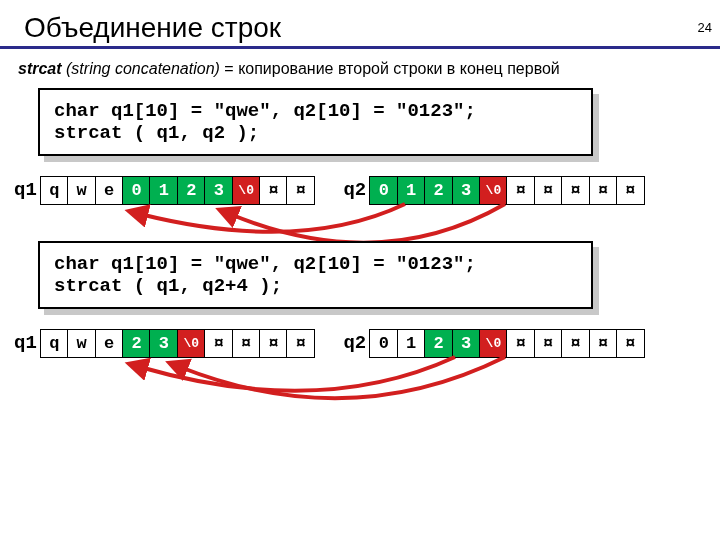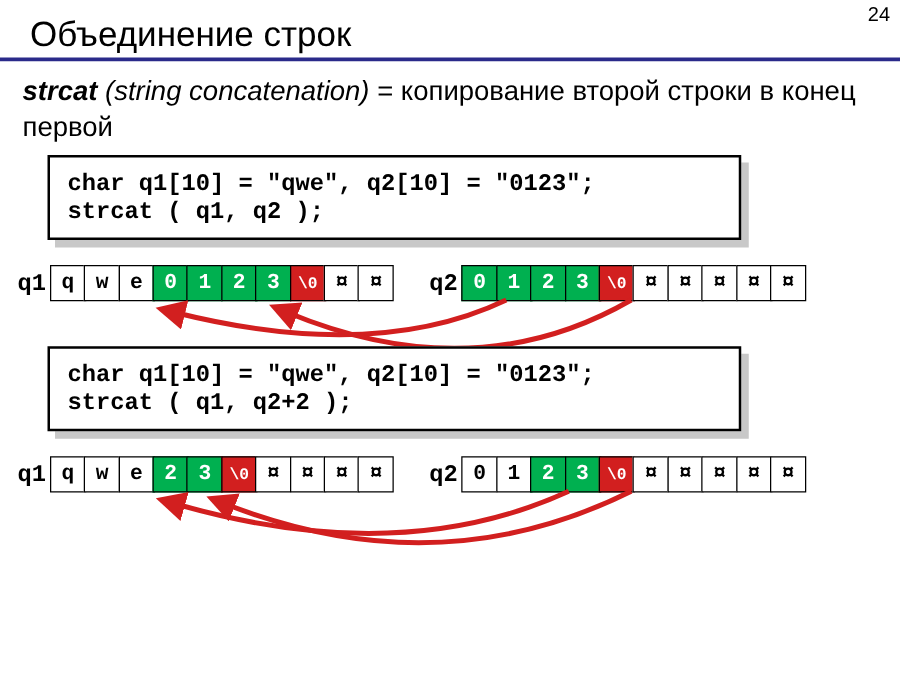--- a/index.html
+++ b/index.html
@@ -1,19 +1,19 @@
 <!DOCTYPE html>
 <html><head>
 <meta charset="utf-8">
 <style>
   body{margin:0;font-family:Arial,Helvetica,sans-serif;background:#fff;width:720px;height:540px;position:relative;overflow:hidden}
-  .page-num{position:absolute;top:4px;right:8px;font-size:16px}
+  .page-num{position:absolute;top:20px;right:8px;font-size:13px}
   .title{font-size:28px;font-weight:normal;margin:12px 0 2px 24px}
   .rule{border:none;border-top:3px solid #2a2a8a;margin:0 0 10px 0}
-  .lead{margin:6px 18px 8px 18px;font-size:22px;line-height:1.3}
+  .lead{margin:6px 18px 8px 18px;font-size:16px;line-height:1.3}
   .lead .fn{font-style:italic;font-weight:bold}
   .lead .paren{font-style:italic}
   .codebox-wrap{margin:6px 0 20px 38px;position:relative;width:555px}
   .codebox{background:#fff;border:2px solid #000;padding:10px 14px;font-family:"Courier New",monospace;font-size:19px;font-weight:bold;position:relative;z-index:2;white-space:pre}
   .shadow{position:absolute;top:6px;left:6px;right:-6px;bottom:-6px;background:#c8c8c8;z-index:1}
   .row{display:flex;align-items:center;margin:2px 0 0 14px;font-family:"Courier New",monospace;font-size:19px;font-weight:bold}
   .row .lbl{margin-right:3px}
   .cells{display:flex}
   .cell{width:27px;height:27px;border:1.6px solid #000;display:flex;align-items:center;justify-content:center;font-family:"Courier New",monospace;font-size:17px;font-weight:bold;margin-left:-1.6px}
   .cell:first-child{margin-left:0}
@@ -79,21 +79,21 @@
         </marker>
       </defs>
     <path d="M 405 28 Q 300 78 140 38" stroke="#d21f1f" stroke-width="4" fill="none" marker-end="url(#ah1)"></path>
     <path d="M 505 28 Q 380 100 230 38" stroke="#d21f1f" stroke-width="4" fill="none" marker-end="url(#ah1)"></path>
   </svg>
 </div>
 
 <div class="codebox-wrap" style="margin-top:30px">
   <div class="shadow"></div>
   <div class="codebox"><span>char q1[10] = "qwe", q2[10] = "0123";</span>
-<span>strcat ( q1, q2+2 );</span></div>
+<span>strcat ( q1, q2+4 );</span></div>
 </div>
 
 <div class="diagram">
   <div class="row">
     <span class="lbl">q1</span>
     <div class="cells" id="r2q1">
         <div class="cell bg-w">q</div>
         <div class="cell bg-w">w</div>
         <div class="cell bg-w">e</div>
         <div class="cell bg-g">2</div>

